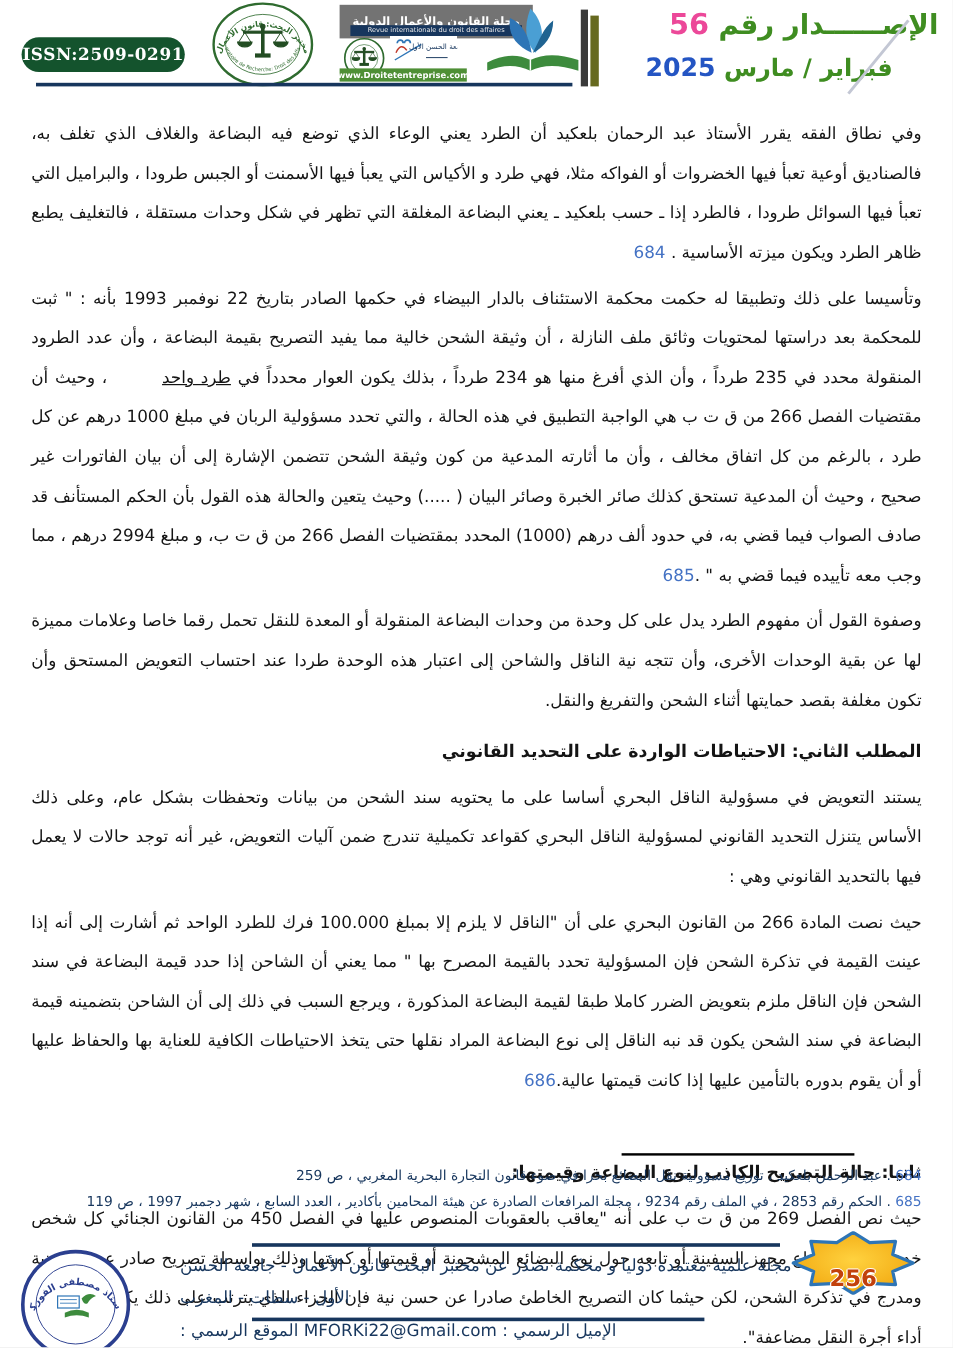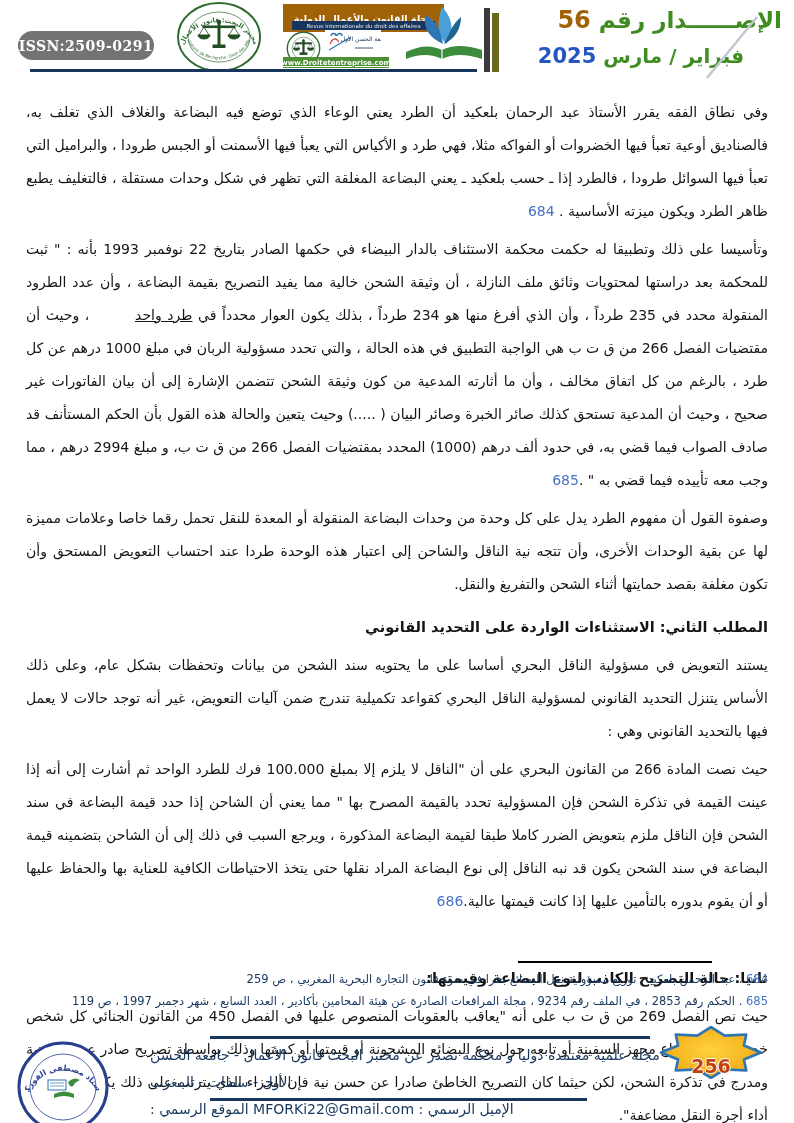--- a/index.html
+++ b/index.html
@@ -1,32 +1,32 @@
 <!DOCTYPE html>
 <html lang="ar"><head>
 <meta charset="utf-8">
 <style>
   html,body{margin:0;padding:0;background:#e9e9e9;}
   .page{position:relative;width:794px;height:1123px;background:#ffffff;overflow:hidden;
         font-family:"DejaVu Sans","Liberation Sans",sans-serif;margin:0 auto;}
   .abs{position:absolute;}
 
   
-  .issn-badge{left:18px;top:31px;width:136px;height:29px;background:#737373;border-radius:15px;
+  .issn-badge{left:18px;top:31px;width:136px;height:29px;background:#14532d;border-radius:15px;
       color:#fff;font-weight:bold;font-size:14px;display:flex;align-items:center;justify-content:center;
       font-family:"DejaVu Serif","Liberation Serif",serif;letter-spacing:.5px;}
   .header-line{left:30px;top:69px;width:447px;height:3px;background:#17365d;}
-  .banner{left:283px;top:4px;width:161px;height:28px;background:#a16207;color:#fff;font-size:9.5px;
+  .banner{left:283px;top:4px;width:161px;height:28px;background:#737373;color:#fff;font-size:9.5px;
       font-weight:bold;display:flex;align-items:center;justify-content:center;direction:rtl;}
   .banner-sub{left:292px;top:21px;width:143px;height:9px;background:#17365d;color:#e8e8e8;font-size:5.5px;
       display:flex;align-items:center;justify-content:center;white-space:nowrap;overflow:hidden;}
   .www-strip{left:283px;top:57px;width:106px;height:11px;background:#4e8f35;color:#fff;font-size:7px;
-      font-weight:bold;display:flex;align-items:center;justify-content:center;text-decoration:underline;}
+      font-weight:bold;display:flex;align-items:center;justify-content:center;}
   .issue-line{right:12px;top:6px;direction:rtl;text-align:right;font-weight:bold;font-size:23px;color:#3f8d21;}
-  .issue-line .num{color:#a16207;font-size:24px;}
+  .issue-line .num{color:#ec4899;font-size:24px;}
   .date-line{right:50px;top:44px;direction:rtl;font-weight:bold;font-size:20px;color:#3f8d21;}
   .date-line .year{color:#2455c3;font-size:21px;}
   .bar-dark{left:484px;top:8px;width:6px;height:64px;background:#3a3a3a;}
   .bar-olive{left:492px;top:13px;width:7px;height:59px;background:#66691f;}
 
   
   .body-text{left:26px;top:96px;width:742px;direction:rtl;text-align:justify;font-size:14px;
       line-height:33px;color:#141414;}
   .body-text p{margin:0 0 5px;}
   .ref{color:#4472c4;}
@@ -144,21 +144,21 @@
 
   <div class="abs header-line"></div>
 
   <div class="abs body-text">
     <p><span>وفي نطاق الفقه يقرر الأستاذ عبد الرحمان بلعكيد أن الطرد يعني الوعاء الذي توضع فيه البضاعة والغلاف الذي تغلف به، فالصناديق أوعية تعبأ فيها الخضروات أو الفواكه مثلا، فهي طرد و الأكياس التي يعبأ فيها الأسمنت أو الجبس طرودا ، والبراميل التي تعبأ فيها السوائل طرودا ، فالطرد إذا ـ حسب بلعكيد ـ يعني البضاعة المغلقة التي تظهر في شكل وحدات مستقلة ، فالتغليف يطبع ظاهر الطرد ويكون ميزته الأساسية . </span><span class="ref">684</span></p>
 
     <p><span>وتأسيسا على ذلك وتطبيقا له حكمت محكمة الاستئناف بالدار البيضاء في حكمها الصادر بتاريخ 22 نوفمبر 1993 بأنه : " ثبت للمحكمة بعد دراستها لمحتويات وثائق ملف النازلة ، أن وثيقة الشحن خالية مما يفيد التصريح بقيمة البضاعة ، وأن عدد الطرود المنقولة محدد في 235 طرداً ، وأن الذي أفرغ منها هو 234 طرداً ، بذلك يكون العوار محدداً في </span><span class="u">طرد واحد</span><span> ، وحيث أن مقتضيات الفصل 266 من ق ت ب هي الواجبة التطبيق في هذه الحالة ، والتي تحدد مسؤولية الربان في مبلغ 1000 درهم عن كل طرد ، بالرغم من كل اتفاق مخالف ، وأن ما أثارته المدعية من كون وثيقة الشحن تتضمن الإشارة إلى أن بيان الفاتورات غير صحيح ، وحيث أن المدعية تستحق كذلك صائر الخبرة وصائر البيان ( .....) وحيث يتعين والحالة هذه القول بأن الحكم المستأنف قد صادف الصواب فيما قضي به، في حدود ألف درهم (1000) المحدد بمقتضيات الفصل 266 من ق ت ب، و مبلغ 2994 درهم ، مما وجب معه تأييده فيما قضي به " .</span><span class="ref">685</span></p>
 
     <p><span>وصفوة القول أن مفهوم الطرد يدل على كل وحدة من وحدات البضاعة المنقولة أو المعدة للنقل تحمل رقما خاصا وعلامات مميزة لها عن بقية الوحدات الأخرى، وأن تتجه نية الناقل والشاحن إلى اعتبار هذه الوحدة طردا عند احتساب التعويض المستحق وأن تكون مغلفة بقصد حمايتها أثناء الشحن والتفريغ والنقل.</span></p>
 
-    <div class="h-bold">المطلب الثاني: الاستثناءات الواردة على التحديد القانوني</div>
+    <div class="h-bold">المطلب الثاني: الاحتياطات الواردة على التحديد القانوني</div>
 
     <p><span>يستند التعويض في مسؤولية الناقل البحري أساسا على ما يحتويه سند الشحن من بيانات وتحفظات بشكل عام، وعلى ذلك الأساس يتنزل التحديد القانوني لمسؤولية الناقل البحري كقواعد تكميلية تندرج ضمن آليات التعويض، غير أنه توجد حالات لا يعمل فيها بالتحديد القانوني وهي :</span></p>
 
 
     <p><span>حيث نصت المادة 266 من القانون البحري على أن "الناقل لا يلزم إلا بمبلغ 100.000 فرك للطرد الواحد ثم أشارت إلى أنه إذا عينت القيمة في تذكرة الشحن فإن المسؤولية تحدد بالقيمة المصرح بها " مما يعني أن الشاحن إذا حدد قيمة البضاعة في سند الشحن فإن الناقل ملزم بتعويض الضرر كاملا طبقا لقيمة البضاعة المذكورة ، ويرجع السبب في ذلك إلى أن الشاحن بتضمينه قيمة البضاعة في سند الشحن يكون قد نبه الناقل إلى نوع البضاعة المراد نقلها حتى يتخذ الاحتياطات الكافية للعناية بها والحفاظ عليها أو أن يقوم بدوره بالتأمين عليها إذا كانت قيمتها عالية.</span><span class="ref">686</span></p>
 
     <div class="h-bold h-gap">ثانيا: حالة التصريح الكاذب لنوع البضاعة وقيمتها:</div>
 
     <p><span>حيث نص الفصل 269 من ق ت ب على أنه "يعاقب بالعقوبات المنصوص عليها في الفصل 450 من القانون الجنائي كل شخص خدع أو حاول خداع مجهز السفينة أو تابعه حول نوع البضائع المشحونة أو قيمتها أو كميتها وذلك بواسطة تصريح صادر عن سوء نية ومدرج في تذكرة الشحن، لكن حيثما كان التصريح الخاطئ صادرا عن حسن نية فإن الجزاء الذي يترتب على ذلك يكون هو وجوب أداء أجرة النقل مضاعفة".</span></p>
   </div>

